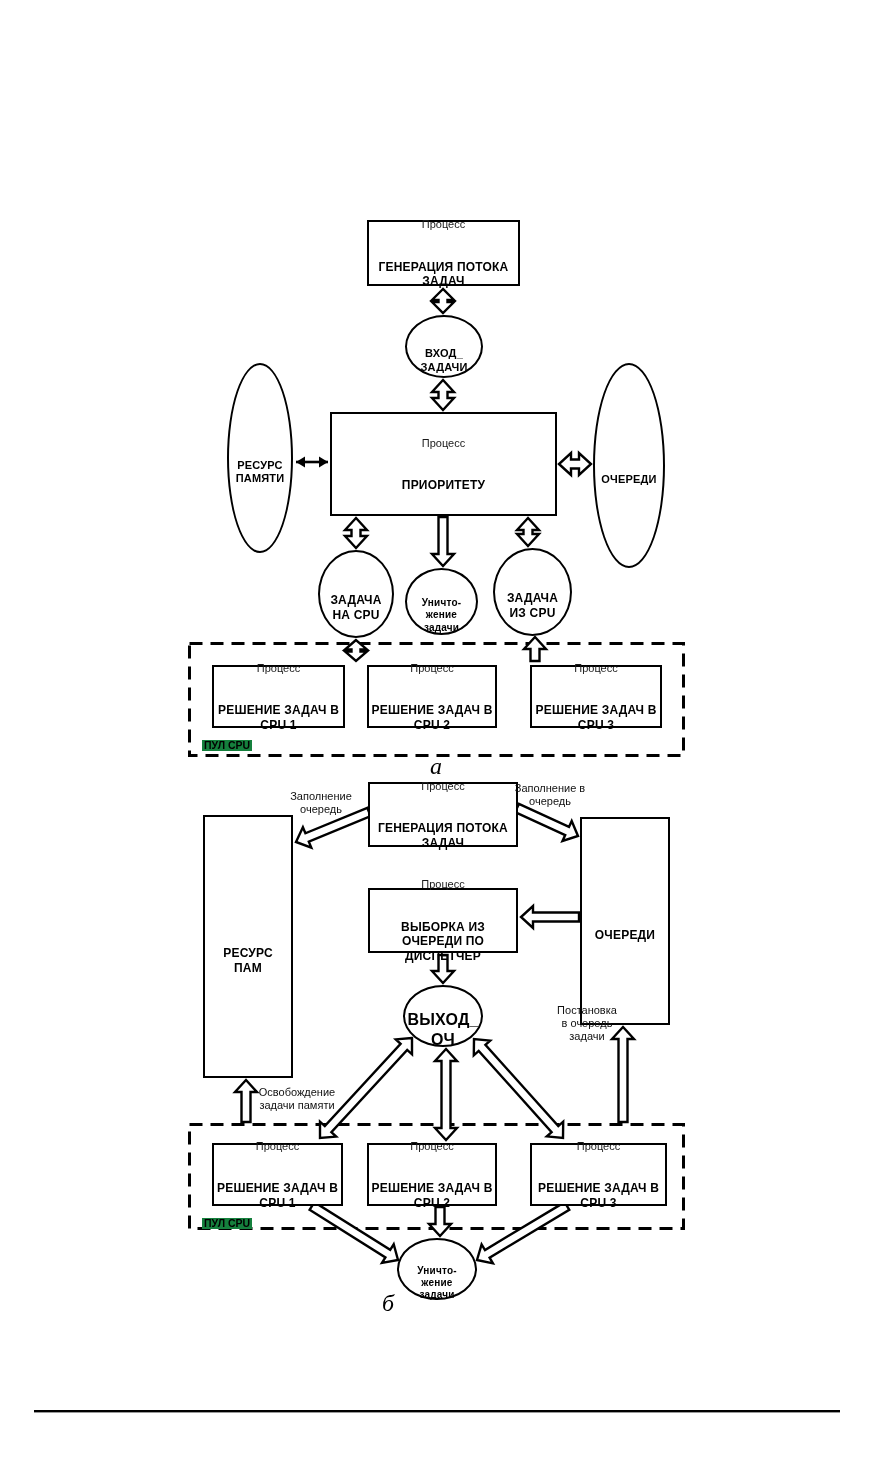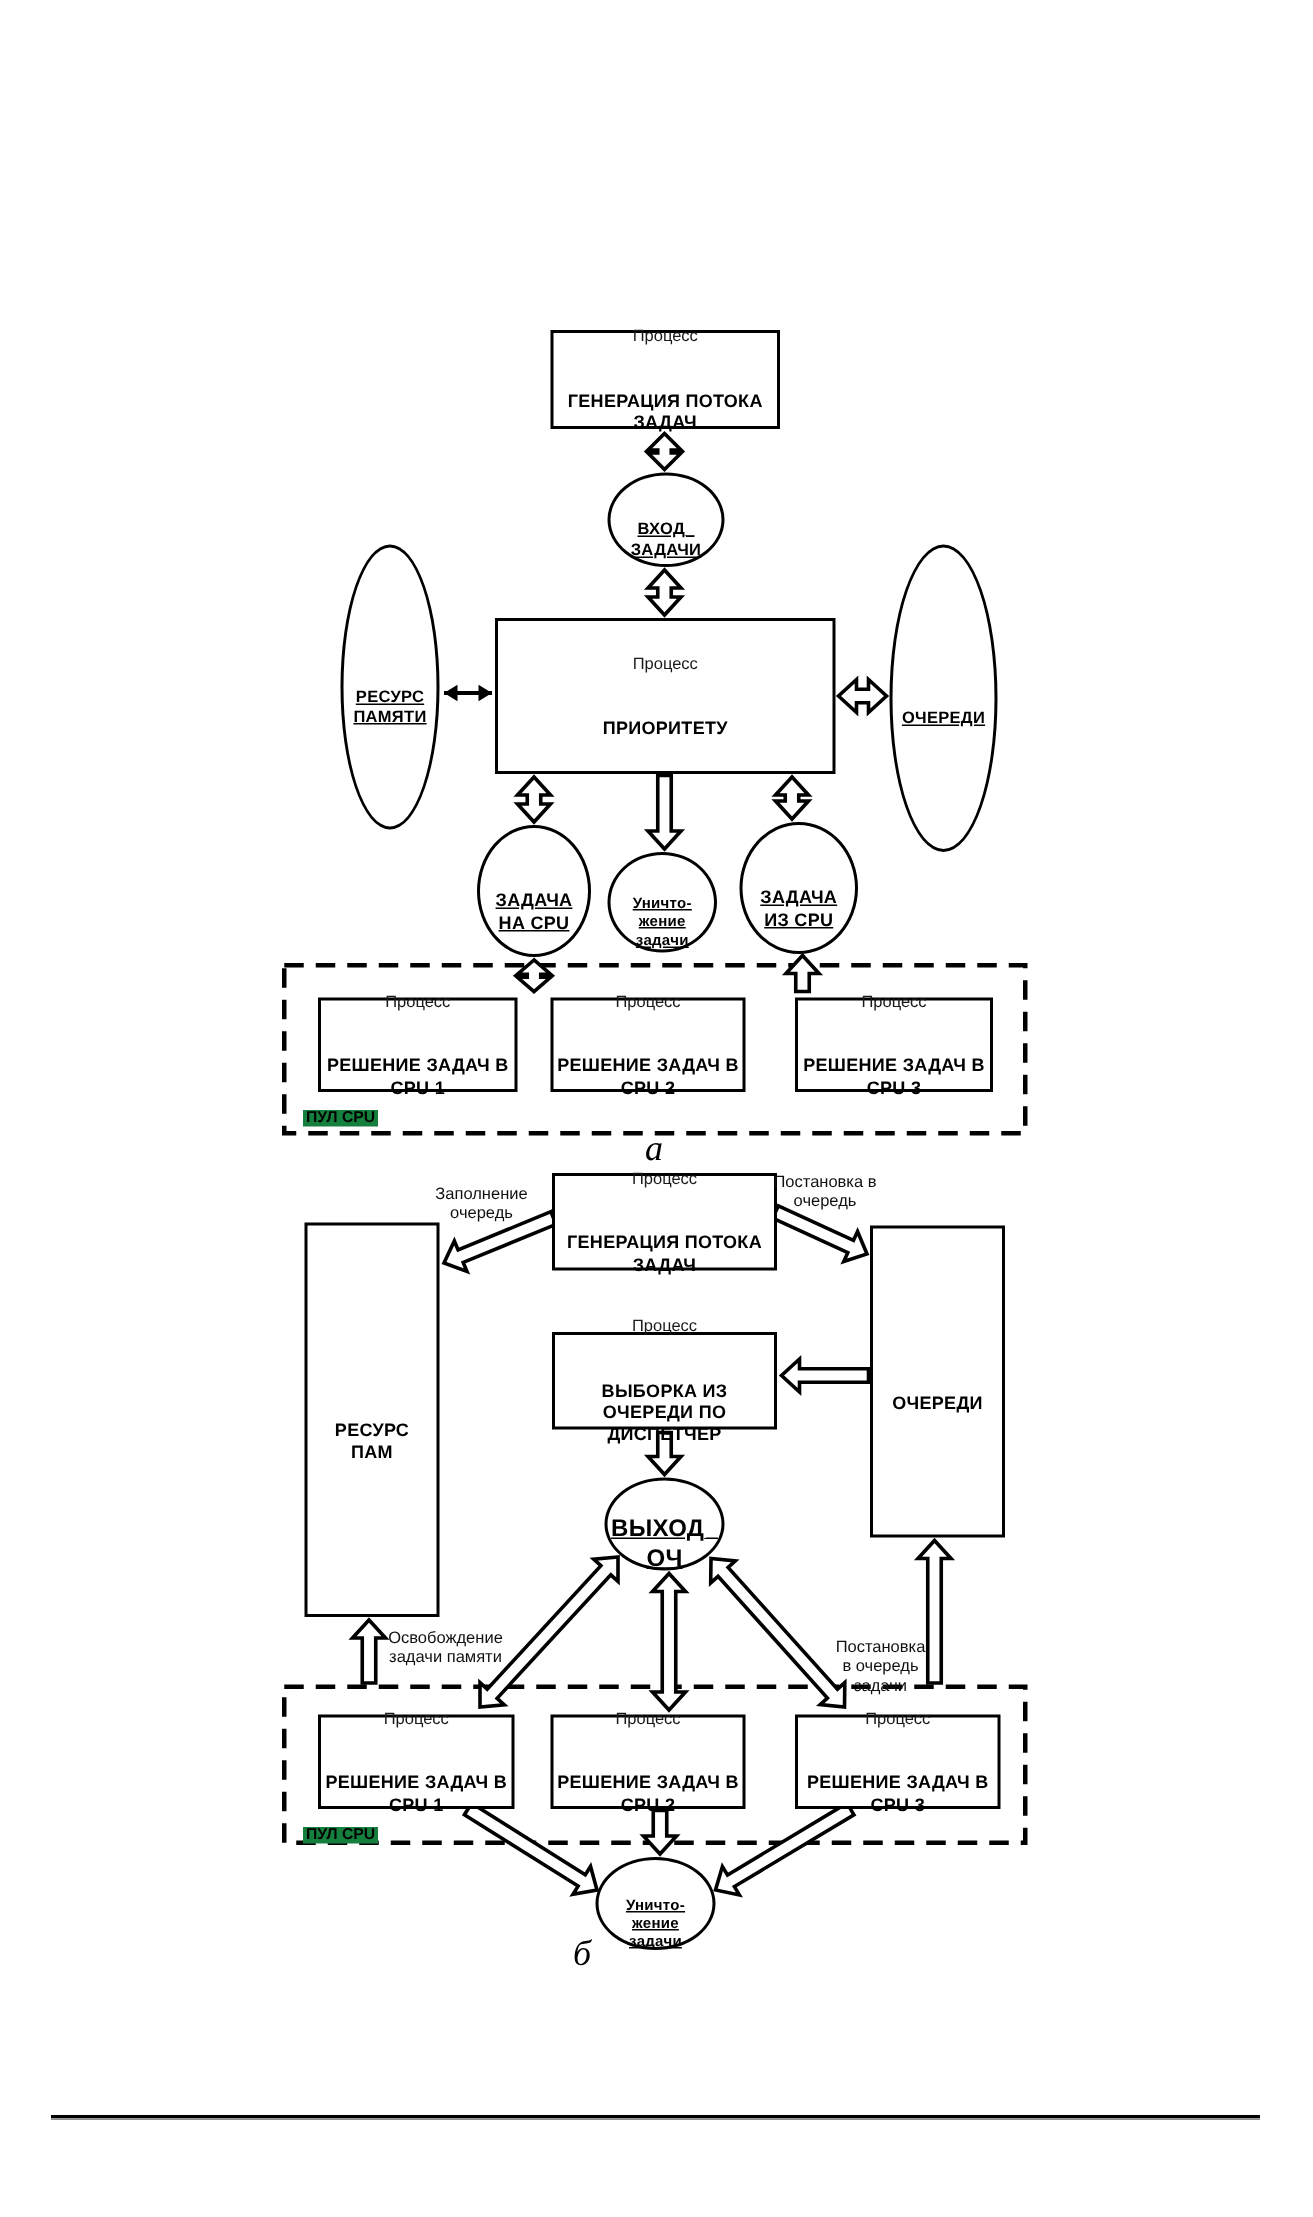--- a/index.html
+++ b/index.html
@@ -2,21 +2,21 @@
 <html><head>
 <meta charset="utf-8">
 <style>
   html,body{margin:0;padding:0;background:#fff;}
   #page{position:relative;width:875px;height:1478px;background:#fff;overflow:hidden;
         font-family:"Liberation Sans",sans-serif;}
   #wires{position:absolute;left:0;top:0;z-index:1;}
   .node{position:absolute;box-sizing:border-box;display:flex;flex-direction:column;
         align-items:center;justify-content:center;text-align:center;background:#fff;z-index:2;}
   .rect{border:2.3px solid #000;}
-  .ellipse{border:2.6px solid #000;border-radius:50%;text-decoration:underline;}
+  .ellipse{border:2.6px solid #000;border-radius:50%;}
   .tlabel{font:400 11px/1.3 "Liberation Sans",sans-serif;color:#1a1a1a;white-space:pre-line;}
   .nname{font:700 12px/1.22 "Liberation Sans",sans-serif;color:#000;white-space:pre-line;letter-spacing:.2px;margin-top:28px;}
   .elabel{position:absolute;font:400 11px/1.18 "Liberation Sans",sans-serif;color:#111;
           text-align:center;white-space:pre-line;z-index:3;}
   .caption{position:absolute;font:italic 400 24px/1 "Liberation Serif",serif;color:#000;z-index:3;}
   .pool-label{position:absolute;font:700 10.5px/1 "Liberation Sans",sans-serif;color:#000;
               background:#15803d;padding:0 2px;z-index:3;white-space:pre;text-align:center;}
   .rule{position:absolute;left:34px;top:1410px;width:806px;height:2px;background:#000;
         border-bottom:1px solid #999;z-index:2;}
 </style>
@@ -161,22 +161,22 @@
 жение
 задачи</div>
   </div>
 
   <div class="pool-label" style="left:202px;top:1218px">ПУЛ CPU</div>
 
   <div class="caption" style="left:382px;top:1291px">б</div>
 
   <div class="elabel" style="left:271px;top:790px;width:100px">Заполнение
 очередь</div>
-  <div class="elabel" style="left:500px;top:782px;width:100px">Постановка в
+  <div class="elabel" style="left:500px;top:782px;width:100px">Заполнение в
 очередь</div>
   <div class="elabel" style="left:237px;top:1086px;width:120px">Освобождение
 задачи памяти</div>
-  <div class="elabel" style="left:547px;top:1092px;width:80px">Постановка
+  <div class="elabel" style="left:547px;top:1004px;width:80px">Постановка
 в очередь
 задачи</div>
 
   <div class="rule"></div>
 </div>
 
 </body></html>

